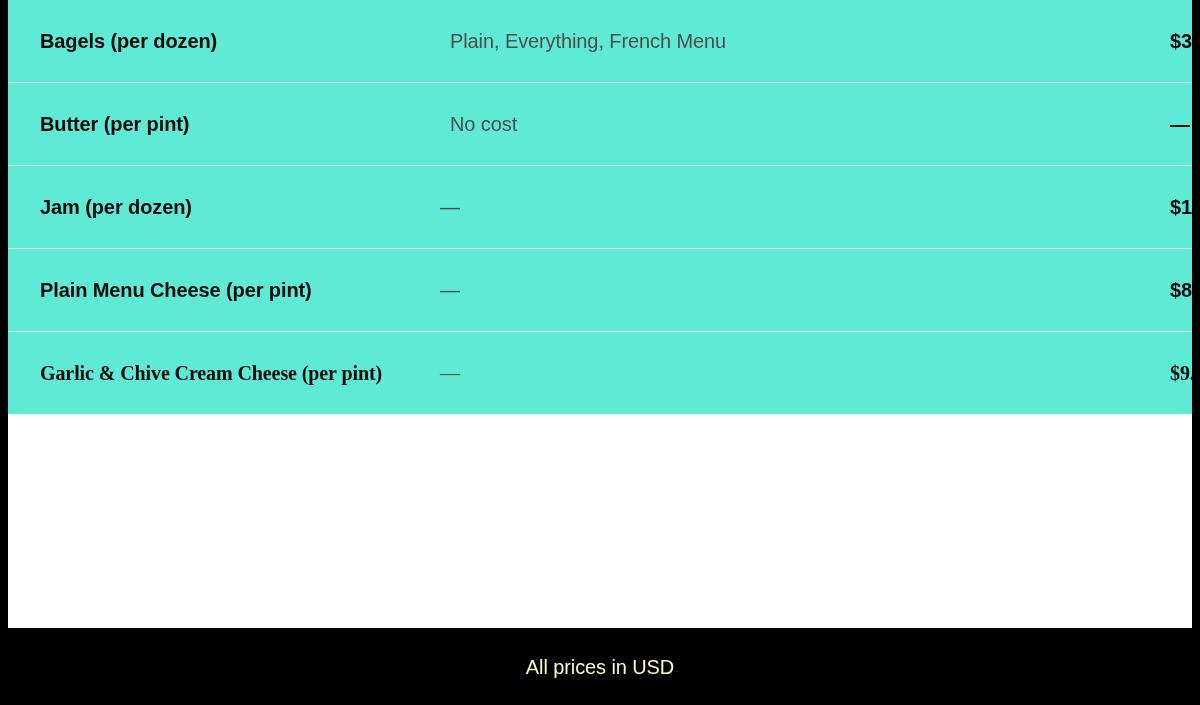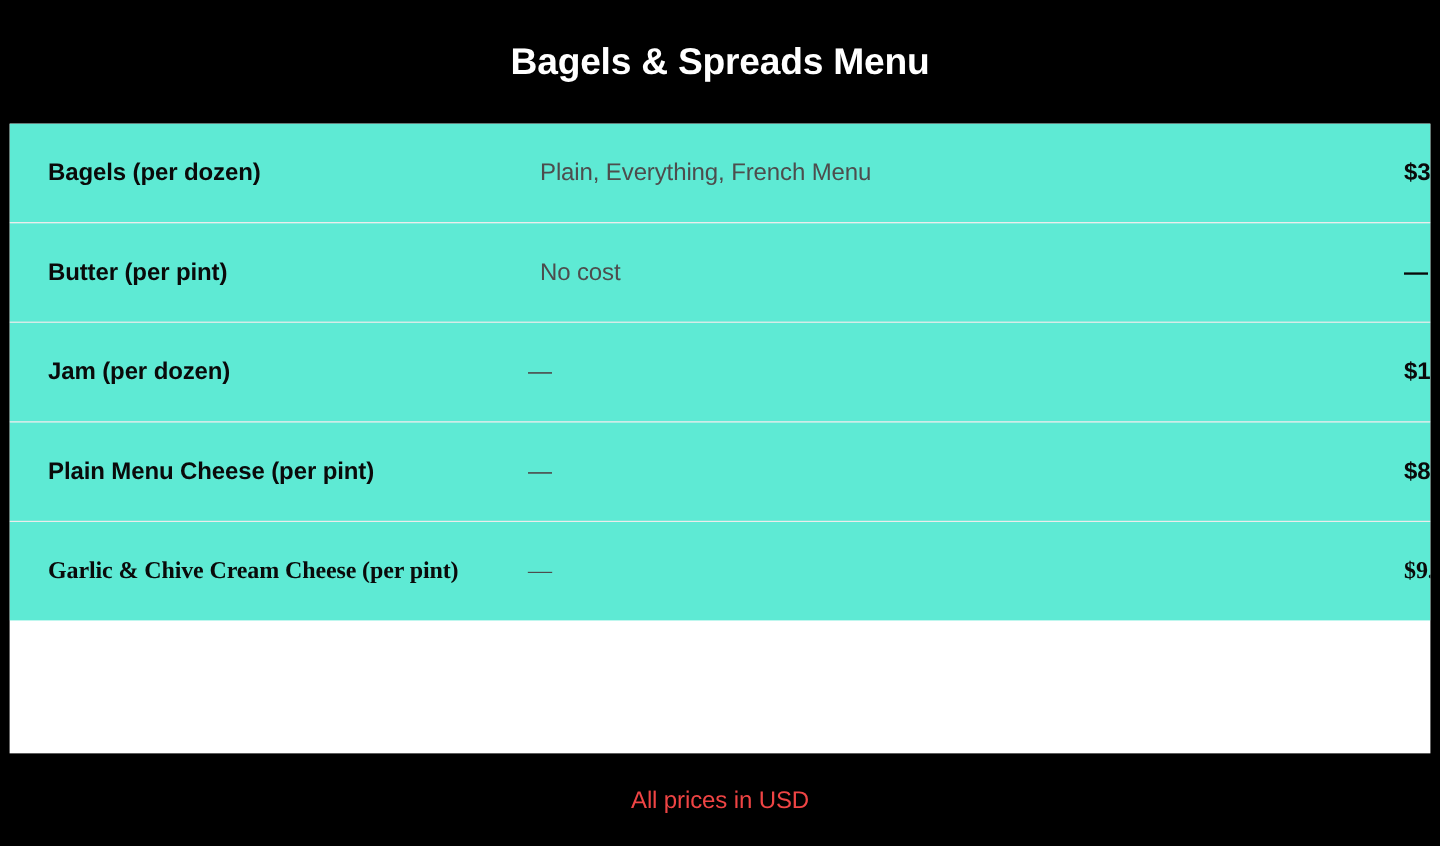--- a/index.html
+++ b/index.html
@@ -117,35 +117,32 @@
   
   .menu-footer {
     height: 77px;
     background: #000000;
     display: flex;
     align-items: center;
     justify-content: center;
     flex: 0 0 auto;
   }
   .menu-footer-note {
-    color: #ef4444;
+    color: #fef9c3;
     font-size: 20px;
     font-weight: normal;
     letter-spacing: -0.1px;
     line-height: 1;
   }
 </style>
 </head>
 <body>
 
 <div class="menu-card">
 
-  <div class="menu-header">
-    <h1 class="menu-header-title">Bagels &amp; Spreads Menu</h1>
-  </div>
 
   <div class="menu-body">
     <table class="menu-table">
       <tbody>
 
         <tr class="menu-row">
           <td class="cell-item">Bagels (per dozen)</td>
           <td class="cell-desc">Plain, Everything, French Menu</td>
           <td class="cell-price">$36</td>
         </tr>

